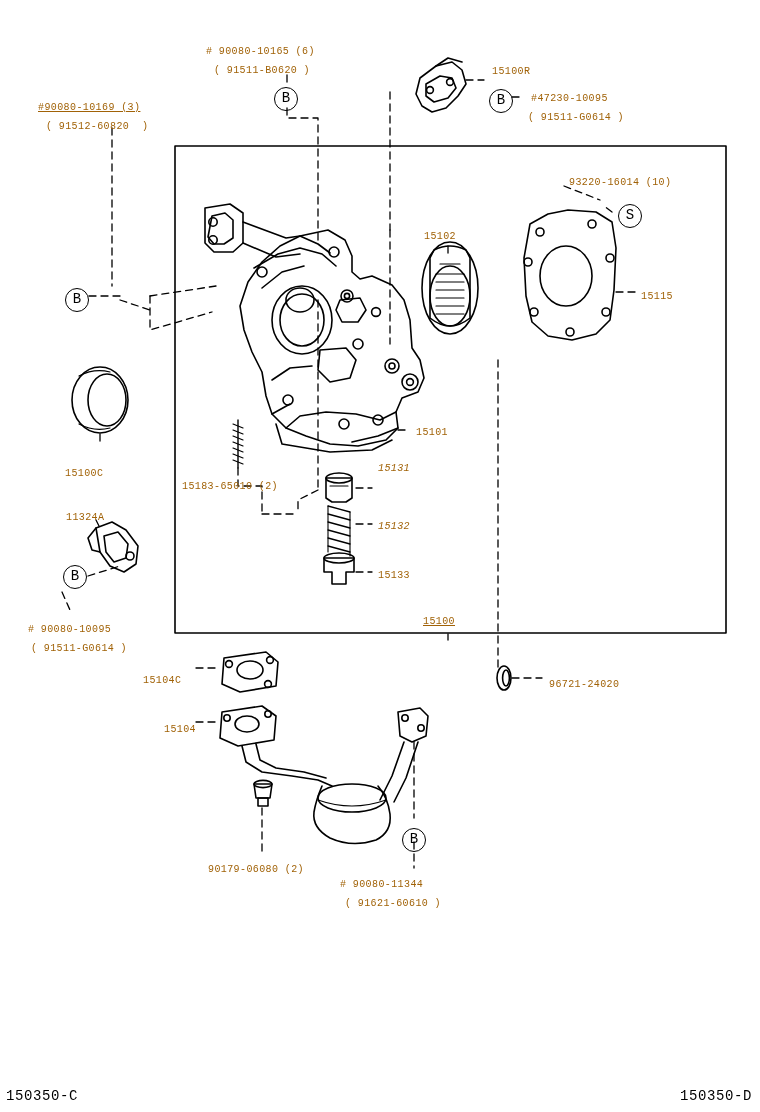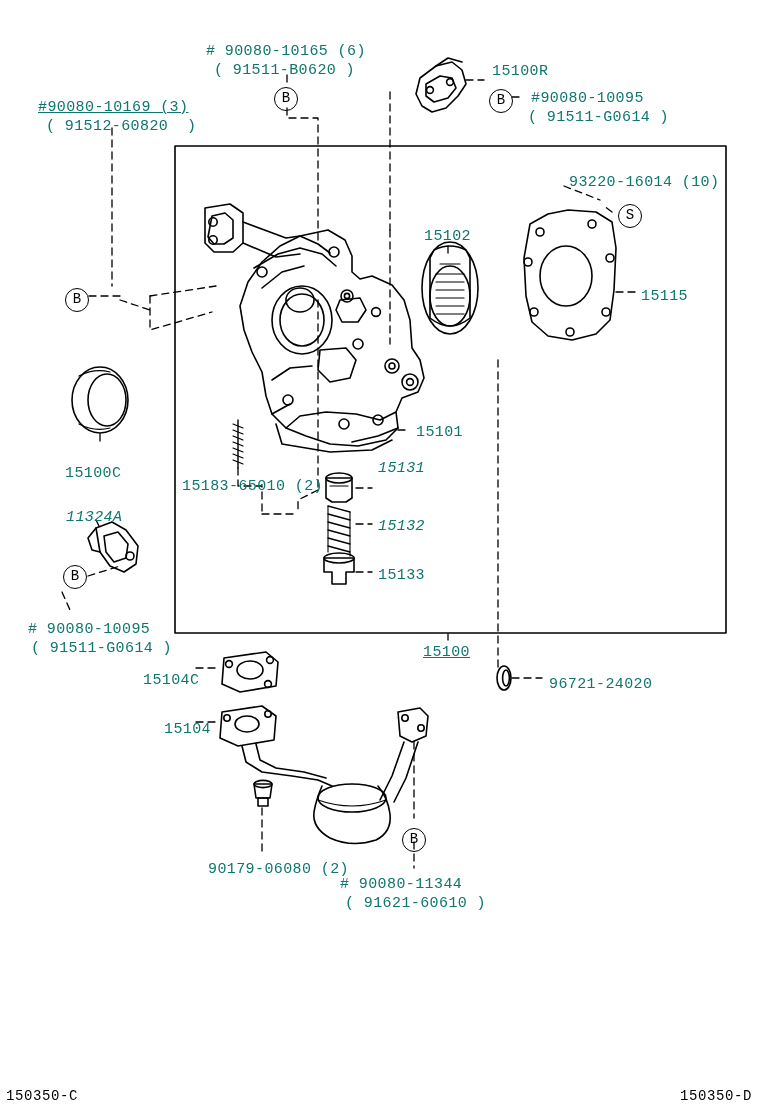--- a/index.html
+++ b/index.html
@@ -14,25 +14,25 @@
   #page {
     position: relative;
     width: 760px;
     height: 1112px;
     overflow: hidden;
     background: #ffffff;
   }
   .lbl {
     position: absolute;
     font-family: "Liberation Mono", monospace;
-    font-size: 15px;
+    font-size: 10px;
     letter-spacing: 0.4px;
     white-space: pre;
     line-height: 17px;
-    color: #0f766e;
+    color: #a16207;
   }
   .footer {
     position: absolute;
     bottom: 8px;
     font-family: "Liberation Mono", monospace;
     font-size: 14px;
     letter-spacing: 0.6px;
   }
   .footer.left { left: 6px; }
   .footer.right { right: 8px; }
@@ -273,39 +273,39 @@
     </g>
   </svg>
 
   <div class="lbl" style="left:206px; top:43px;"># 90080-10165 (6)</div>
   <div class="lbl" style="left:214px; top:62px;">( 91511-B0620 )</div>
 
   <div class="lbl" style="left:38px; top:99px;text-decoration:underline;">#90080-10169 (3)</div>
   <div class="lbl" style="left:46px; top:118px;">( 91512-60820  )</div>
 
   <div class="lbl" style="left:492px; top:63px;">15100R</div>
-  <div class="lbl" style="left:531px; top:90px;">#90080-10095</div>
+  <div class="lbl" style="left:531px; top:90px;">#47230-10095</div>
   <div class="lbl" style="left:528px; top:109px;">( 91511-G0614 )</div>
 
   <div class="lbl" style="left:569px; top:174px;">93220-16014 (10)</div>
 
   <div class="lbl" style="left:424px; top:228px;">15102</div>
   <div class="lbl" style="left:641px; top:288px;">15115</div>
   <div class="lbl" style="left:416px; top:424px;">15101</div>
   <div class="lbl" style="left:65px; top:465px;">15100C</div>
   <div class="lbl" style="left:182px; top:478px;">15183-65010 (2)</div>
   <div class="lbl" style="left:378px; top:460px;font-style:italic;">15131</div>
-  <div class="lbl" style="left:66px; top:509px;font-style:italic;">11324A</div>
+  <div class="lbl" style="left:66px; top:509px;">11324A</div>
   <div class="lbl" style="left:378px; top:518px;font-style:italic;">15132</div>
   <div class="lbl" style="left:378px; top:567px;">15133</div>
 
   <div class="lbl" style="left:28px; top:621px;"># 90080-10095</div>
   <div class="lbl" style="left:31px; top:640px;">( 91511-G0614 )</div>
 
-  <div class="lbl" style="left:423px; top:644px;text-decoration:underline;">15100</div>
+  <div class="lbl" style="left:423px; top:613px;text-decoration:underline;">15100</div>
   <div class="lbl" style="left:143px; top:672px;">15104C</div>
   <div class="lbl" style="left:549px; top:676px;">96721-24020</div>
   <div class="lbl" style="left:152px; top:721px;margin-left:12px;">15104</div>
   <div class="lbl" style="left:208px; top:861px;">90179-06080 (2)</div>
   <div class="lbl" style="left:340px; top:876px;"># 90080-11344</div>
   <div class="lbl" style="left:345px; top:895px;">( 91621-60610 )</div>
 
   <div class="circ" style="left:274px; top:87px;">B</div>
   <div class="circ" style="left:489px; top:89px;">B</div>
   <div class="circ" style="left:618px; top:204px;">S</div>

